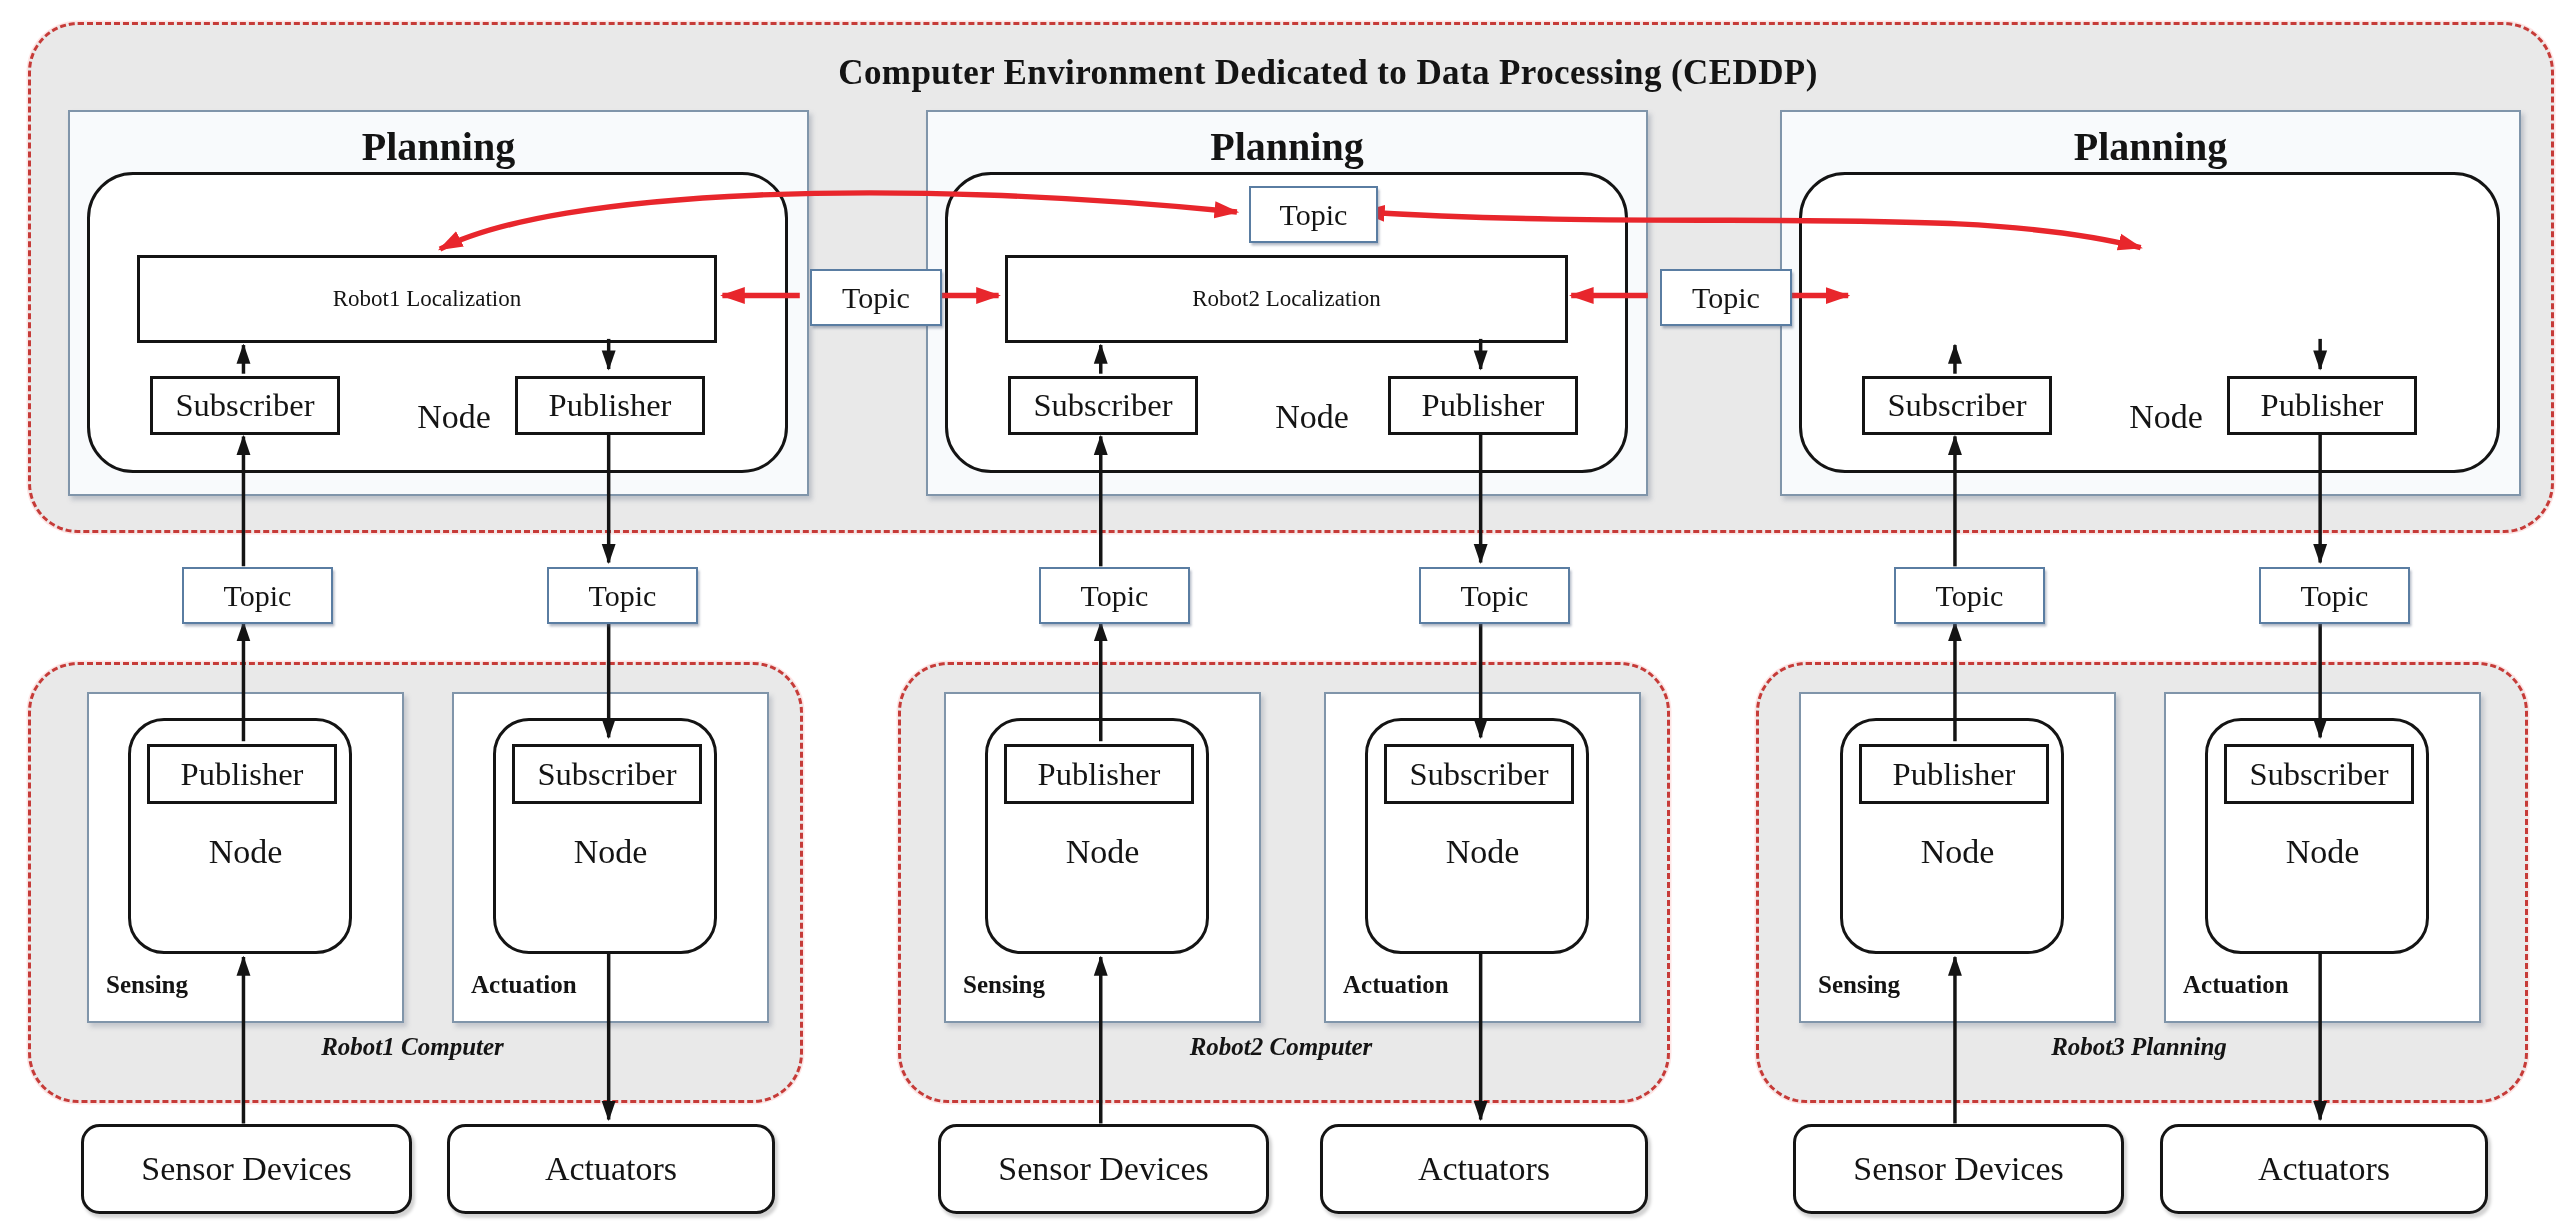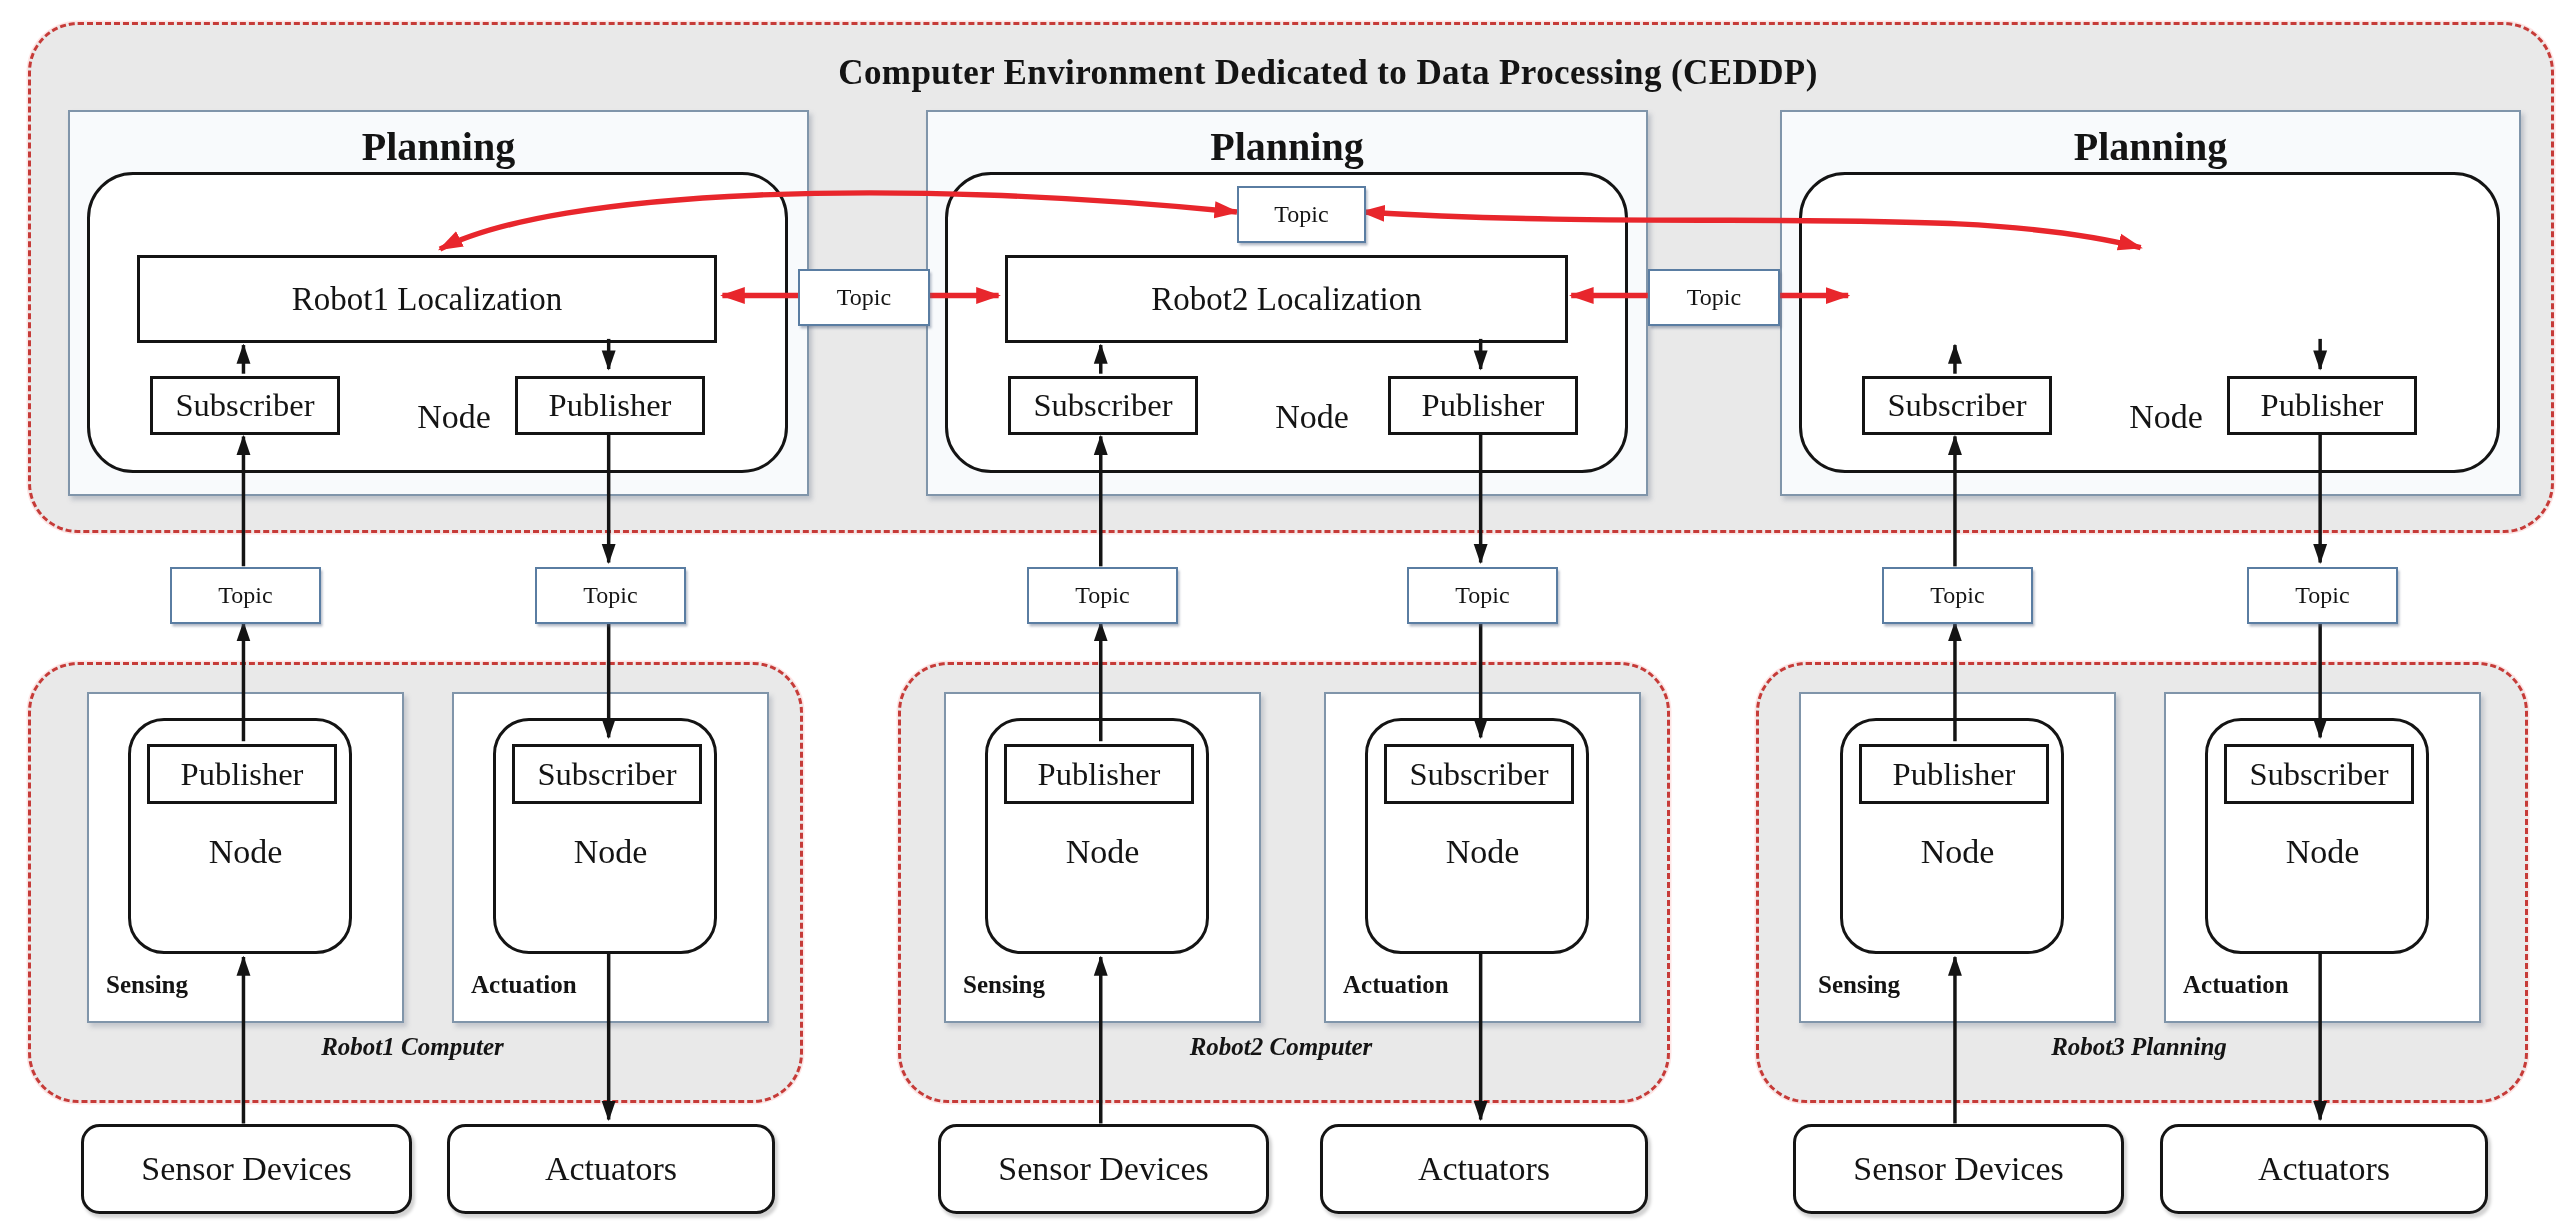--- a/index.html
+++ b/index.html
@@ -45,43 +45,44 @@
     border:3.9px solid var(--line-black);border-radius:46px;
   }
   .node-rect.small{border-radius:36px;}
   
   .black-box{
     position:absolute;background:var(--box-fill);
     border:3.1px solid var(--line-black);
     display:flex;align-items:center;justify-content:center;
     font-size:32.5px;
   }
-  .black-box.loc{font-size:33px;}
+  .black-box.loc{font-size:23px;}
   .rounded-dev{
     position:absolute;background:var(--box-fill);
     border:3.9px solid var(--line-black);border-radius:18.6px;
     display:flex;align-items:center;justify-content:center;
     font-size:34px;box-shadow:2.3px 3.1px 3.1px rgba(0,0,0,0.18);
   }
   .plain-label{
     position:absolute;display:flex;align-items:center;justify-content:center;
     font-size:34px;
   }
   .bold-label{
     position:absolute;display:flex;align-items:center;
     font-size:25px;font-weight:bold;
   }
   .bold-label.centered{justify-content:center;text-align:left;font-style:italic;}
   
   .topic{
     position:absolute;background:var(--box-fill);
     border:2.3px solid var(--topic-border-blue);
     display:flex;align-items:center;justify-content:center;
-    font-size:24px;z-index:30;
+    font-size:30px;z-index:30;
     box-shadow:2.3px 3.1px 2.3px rgba(90,105,130,0.45);
+    margin-left:12px;
   }
   
   .sub-panel{
     position:absolute;background:var(--box-fill);
     border:2.3px solid var(--panel-border-blue);
     box-shadow:3.1px 3.9px 4.6px rgba(110,120,140,0.3);
   }
   #arrow-layer{position:absolute;left:0;top:0;z-index:20;}
   .arrow-black{stroke:var(--line-black);stroke-width:4.5;fill:none;}
   .arrow-red{stroke:var(--arrow-red);stroke-width:7;fill:none;}

